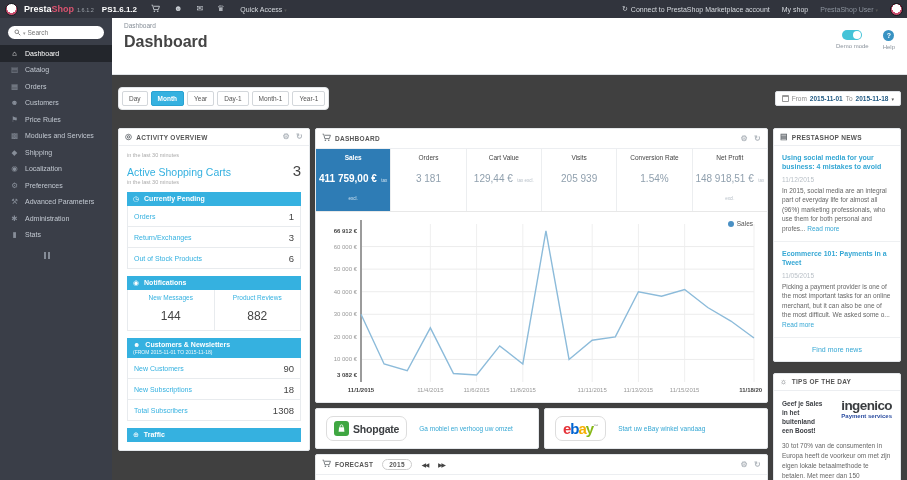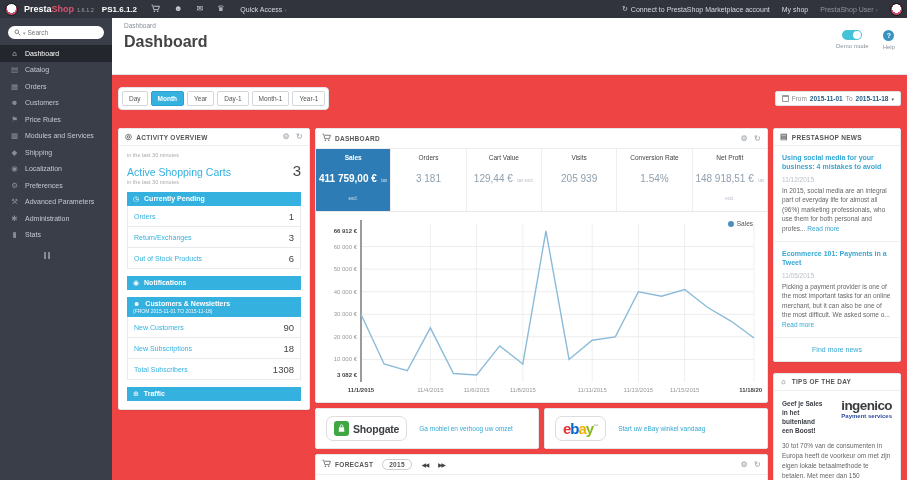--- a/index.html
+++ b/index.html
@@ -1,19 +1,19 @@
 <!DOCTYPE html>
 <html><head>
 <meta charset="utf-8">
 <style>
   * { box-sizing: border-box; margin: 0; padding: 0; }
   body { margin: 0; background: #555; }
   .app {
     position: relative; width: 907px; height: 480px; overflow: hidden;
-    font-family: "Liberation Sans", sans-serif; background: #ef4444; padding-left: 15px;
+    font-family: "Liberation Sans", sans-serif; background: #404040; padding-left: 15px;
   }
   
   .topbar {
     position: absolute; top: 0; left: 0; right: 0; height: 18px; z-index: 10;
     background: #31343d; display: flex; align-items: center; color: #cfd3d9;
   }
   .logo-circle { width: 13px; height: 13px; border-radius: 50%; margin-left: 5px;
     background: radial-gradient(circle at 50% 38%, #ffffff 52%, #c94d6d 53%); border: 1px solid #1d1f25; }
   .brand { display: flex; align-items: baseline; margin: 0 8px 0 6px; }
   .brand-presta { font-size: 9px; font-weight: bold; color: #fff; }
@@ -332,20 +332,31 @@
                   <div class="data-row">
                     <span class="row-label">Out of Stock Products</span>
                     <span class="row-value">6</span>
                   </div>
                 </div>
 
               <div class="section-bar">
                 <span class="sb-icon">◉</span>
                 <span>Notifications</span>
               </div>
+              <div class="notif-grid">
+
+              <div class="notif-cell">
+                    <span class="notif-label">New Messages</span>
+                    <span class="notif-value">144</span>
+                  </div>
+                  <div class="notif-cell">
+                    <span class="notif-label">Product Reviews</span>
+                    <span class="notif-value">882</span>
+                  </div>
+                </div>
 
               <div class="section-bar">
                 <span class="sb-icon">☻</span>
                 <span>Customers &amp; Newsletters</span>
                 <span class="section-sub">(FROM 2015-11-01 TO 2015-11-18)</span>
               </div>
               <div class="data-rows">
 
               <div class="data-row">
                     <span class="row-label">New Customers</span>

